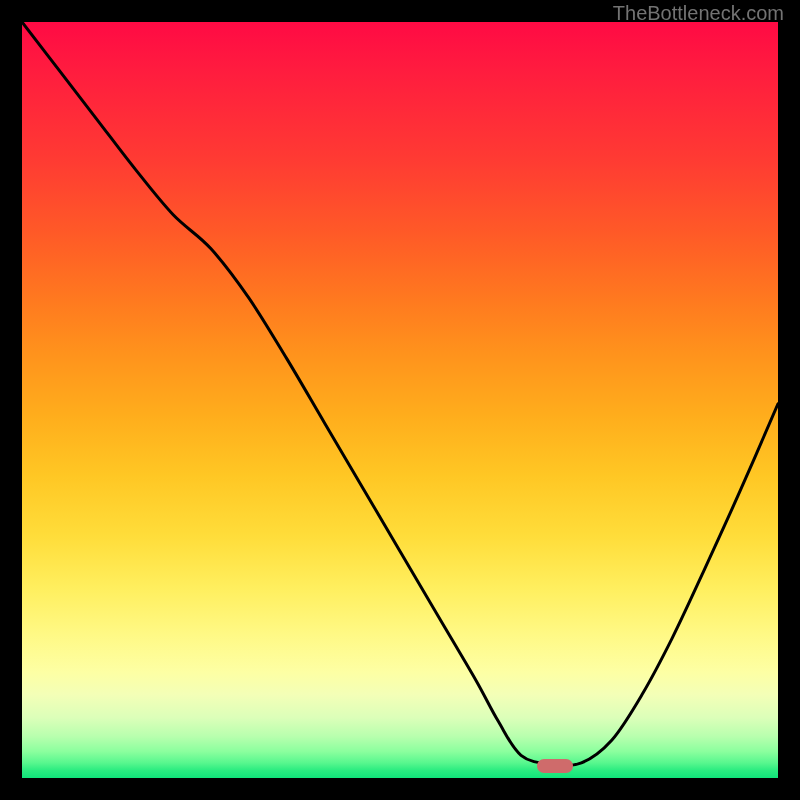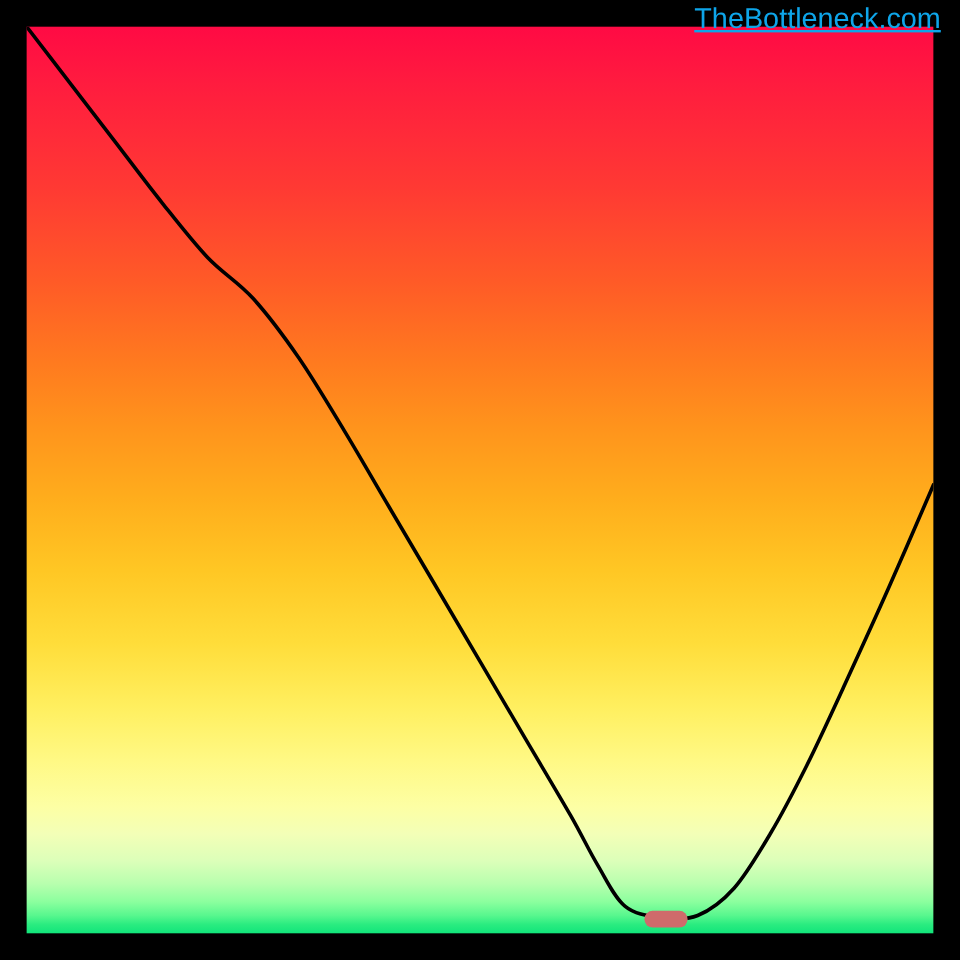--- a/index.html
+++ b/index.html
@@ -48,26 +48,25 @@
       #8bff9e 96.5%,
       #58f78e 98%,
       #2aec80 99%,
       #10e47a 100%
     );
   }
   .watermark {
     position: absolute;
     top: 2px;
     right: 16px;
-    color: #0ea5e9;
-    font-size: 24px;
+    color: #737373;
+    font-size: 20px;
     font-weight: 400;
     letter-spacing: 0;
     user-select: none;
-    text-decoration: underline;
   }
   svg.curve {
     position: absolute;
     inset: 0;
     width: 100%;
     height: 100%;
   }
   .marker {
     position: absolute;
     width: 36px;

